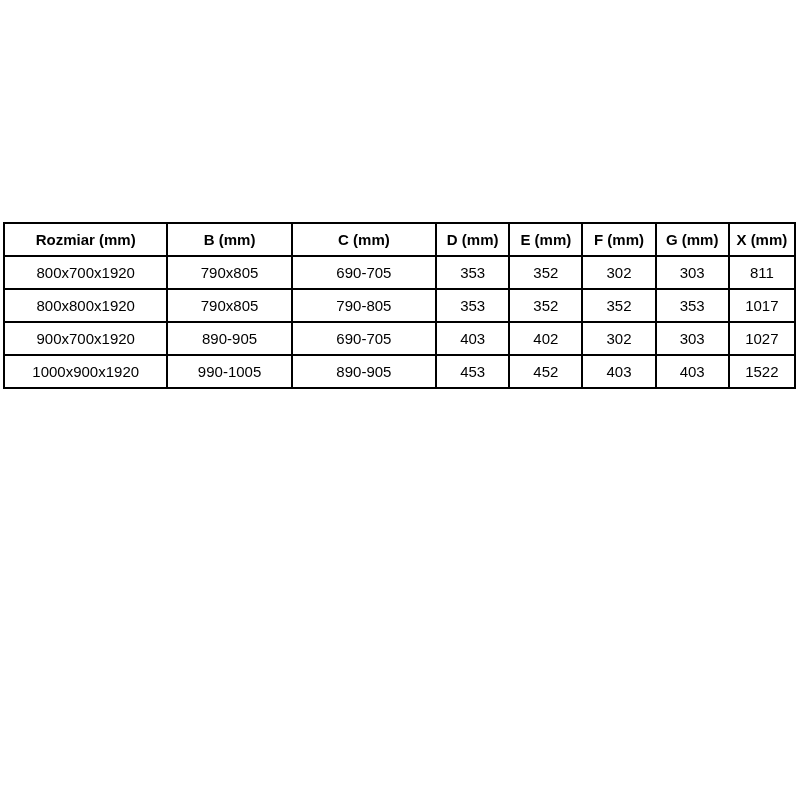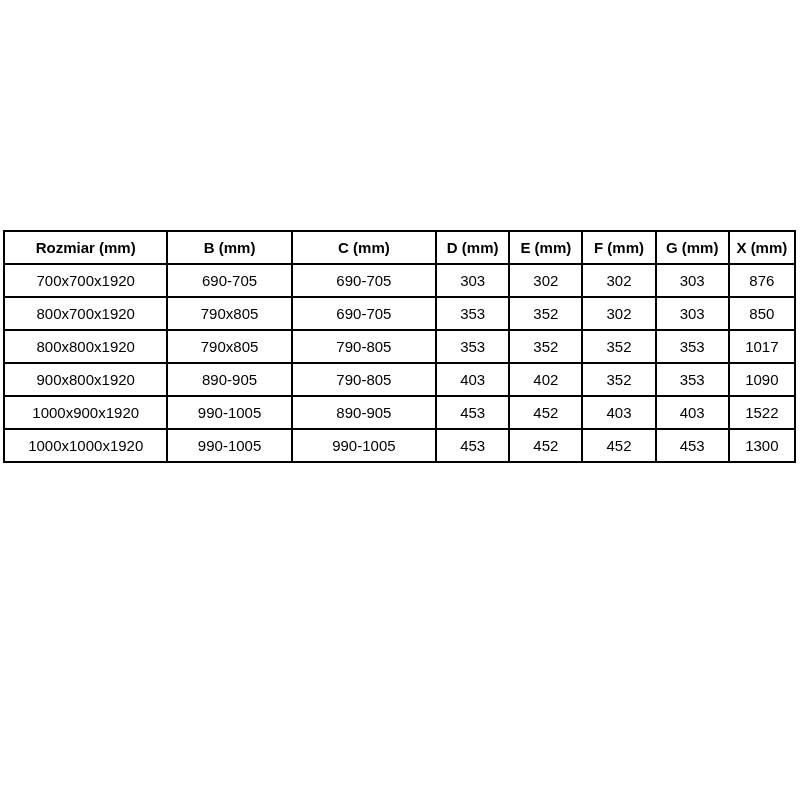--- a/index.html
+++ b/index.html
@@ -12,21 +12,21 @@
     overflow: hidden;
   }
   .page {
     position: relative;
     width: 800px;
     height: 800px;
     background: #ffffff;
   }
   .table-wrap {
     position: absolute;
-    top: 230px;
+    top: 222px;
     left: 3px;
     width: 793px;
   }
   table.spec-table {
     border-collapse: collapse;
     table-layout: fixed;
     width: 793px;
     color: #000000;
   }
   table.spec-table th,
@@ -76,75 +76,55 @@
             <th>C (mm)</th>
             <th>D (mm)</th>
             <th>E (mm)</th>
             <th>F (mm)</th>
             <th>G (mm)</th>
             <th>X (mm)</th>
           </tr>
         </thead>
       <tbody>
           <tr>
-            <td>700x700x1920</td>
-            <td>690-705</td>
-            <td>690-705</td>
-            <td>303</td>
-            <td>302</td>
-            <td>302</td>
-            <td>303</td>
-            <td>876</td>
-          </tr>
-          <tr>
             <td>800x700x1920</td>
             <td>790x805</td>
             <td>690-705</td>
             <td>353</td>
             <td>352</td>
             <td>302</td>
             <td>303</td>
-            <td>850</td>
+            <td>811</td>
           </tr>
           <tr>
             <td>800x800x1920</td>
             <td>790x805</td>
             <td>790-805</td>
             <td>353</td>
             <td>352</td>
             <td>352</td>
             <td>353</td>
             <td>1017</td>
           </tr>
           <tr>
-            <td>900x800x1920</td>
+            <td>900x700x1920</td>
             <td>890-905</td>
-            <td>790-805</td>
+            <td>690-705</td>
             <td>403</td>
             <td>402</td>
-            <td>352</td>
-            <td>353</td>
-            <td>1090</td>
+            <td>302</td>
+            <td>303</td>
+            <td>1027</td>
           </tr>
           <tr>
             <td>1000x900x1920</td>
             <td>990-1005</td>
             <td>890-905</td>
             <td>453</td>
             <td>452</td>
             <td>403</td>
             <td>403</td>
             <td>1522</td>
           </tr>
-          <tr>
-            <td>1000x1000x1920</td>
-            <td>990-1005</td>
-            <td>990-1005</td>
-            <td>453</td>
-            <td>452</td>
-            <td>452</td>
-            <td>453</td>
-            <td>1300</td>
-          </tr>
         </tbody>
     </table>
   </div>
 </div>
 
 </body></html>

